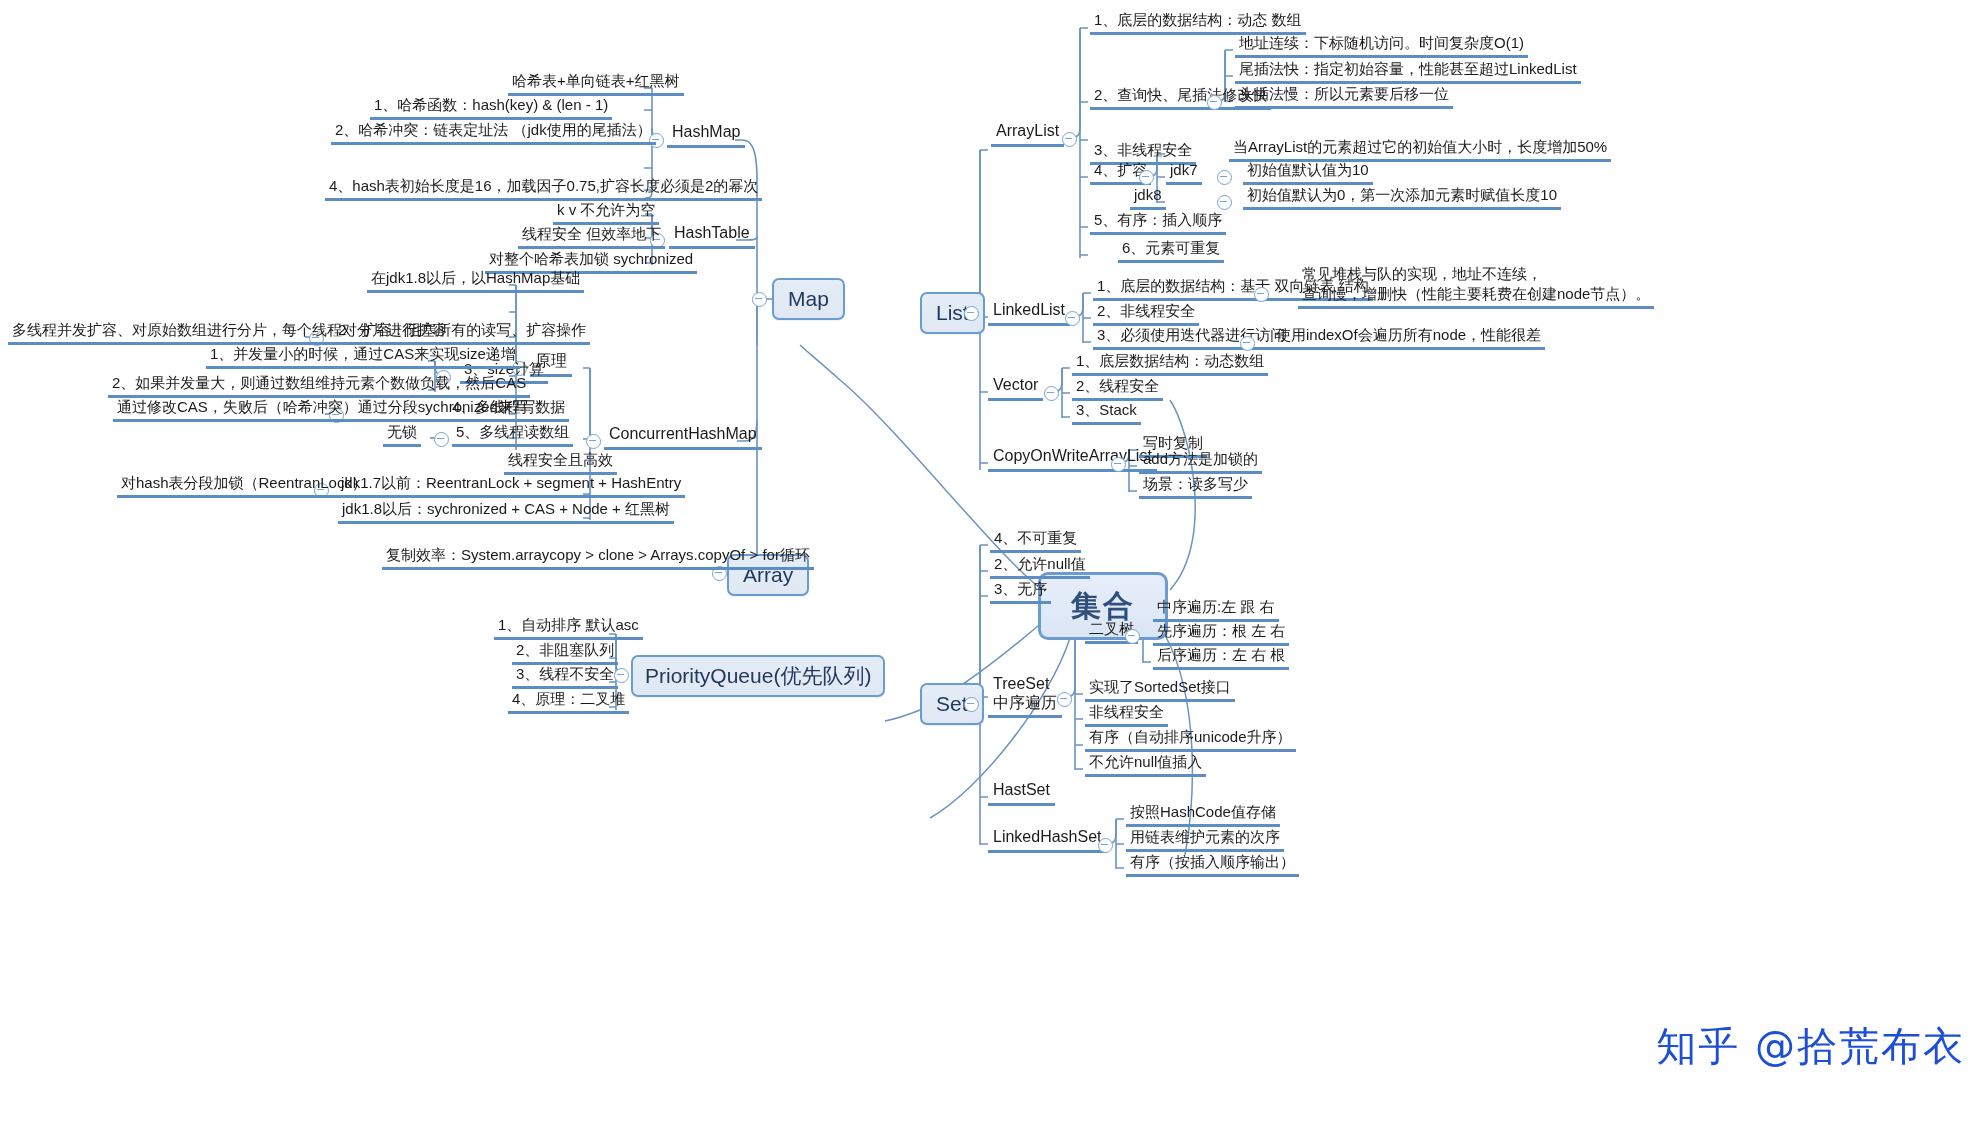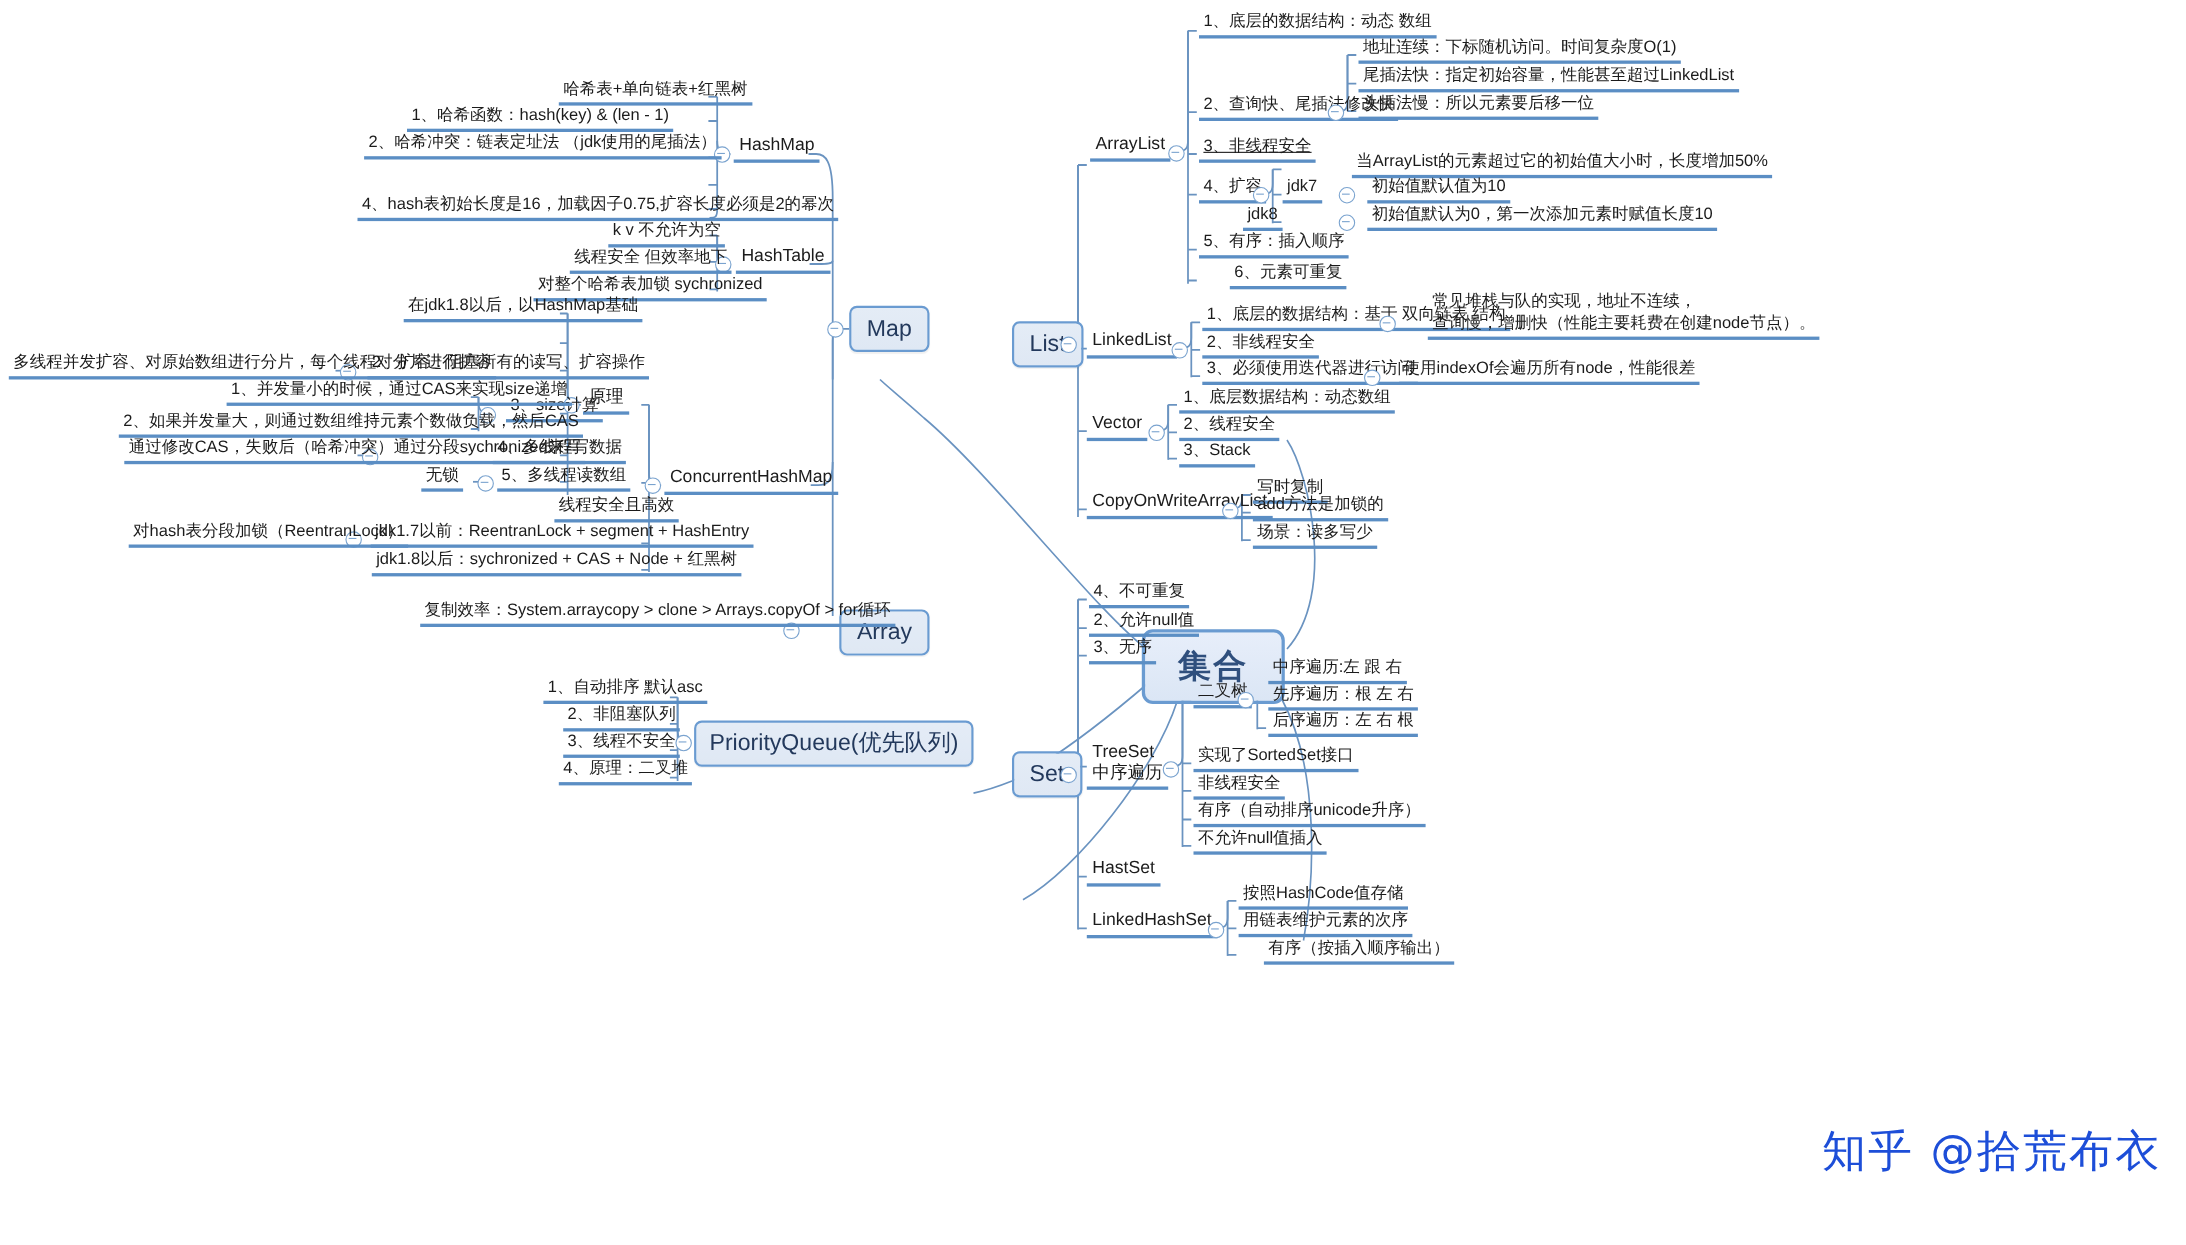--- a/index.html
+++ b/index.html
@@ -247,21 +247,21 @@
   <div class="node leaf" style="left:452px;top:421px;">5、多线程读数组</div>
   <div class="marker" style="left:434px;top:432px;"></div>
   <div class="node leaf" style="left:383px;top:421px;">无锁</div>
 
   <div class="node leaf" style="left:504px;top:449px;">线程安全且高效</div>
   <div class="node leaf" style="left:337px;top:472px;">jdk1.7以前：ReentranLock + segment + HashEntry</div>
   <div class="marker" style="left:314px;top:483px;"></div>
   <div class="node leaf" style="left:117px;top:472px;">对hash表分段加锁（ReentranLock）</div>
   <div class="node leaf" style="left:338px;top:498px;">jdk1.8以后：sychronized + CAS + Node + 红黑树</div>
 
-  <div class="node branch" style="left:727px;top:554px;margin-left:36px;">Array</div>
+  <div class="node branch" style="left:727px;top:554px;">Array</div>
   <div class="marker" style="left:712px;top:566px;"></div>
   <div class="node branch wide" style="left:631px;top:655px;">PriorityQueue(优先队列)</div>
 
   <div class="node leaf" style="left:382px;top:544px;">复制效率：System.arraycopy &gt; clone &gt; Arrays.copyOf &gt; for循环</div>
   <div class="marker" style="left:614px;top:668px;"></div>
   <div class="node leaf" style="left:494px;top:614px;">1、自动排序 默认asc</div>
   <div class="node leaf" style="left:512px;top:639px;">2、非阻塞队列</div>
   <div class="node leaf" style="left:512px;top:663px;">3、线程不安全</div>
   <div class="node leaf" style="left:508px;top:688px;">4、原理：二叉堆</div>
 
@@ -271,21 +271,21 @@
   <div class="node topic" style="left:991px;top:120px;">ArrayList</div>
   <div class="marker" style="left:1062px;top:132px;"></div>
 
   <div class="node leaf" style="left:1090px;top:9px;">1、底层的数据结构：动态 数组</div>
   <div class="node leaf" style="left:1090px;top:84px;">2、查询快、尾插法修改快</div>
   <div class="marker" style="left:1207px;top:95px;"></div>
   <div class="node leaf" style="left:1235px;top:32px;">地址连续：下标随机访问。时间复杂度O(1)</div>
   <div class="node leaf" style="left:1235px;top:58px;">尾插法快：指定初始容量，性能甚至超过LinkedList</div>
   <div class="node leaf" style="left:1235px;top:83px;">头插法慢：所以元素要后移一位</div>
 
-  <div class="node leaf" style="left:1090px;top:122px;text-decoration:underline;">3、非线程安全</div>
+  <div class="node leaf" style="left:1090px;top:139px;">3、非线程安全</div>
 
   <div class="node leaf" style="left:1090px;top:159px;">4、扩容</div>
   <div class="marker" style="left:1139px;top:170px;"></div>
   <div class="node leaf" style="left:1229px;top:136px;">当ArrayList的元素超过它的初始值大小时，长度增加50%</div>
   <div class="node leaf" style="left:1166px;top:159px;">jdk7</div>
   <div class="marker" style="left:1217px;top:170px;"></div>
   <div class="node leaf" style="left:1243px;top:159px;">初始值默认值为10</div>
   <div class="node leaf" style="left:1099px;top:184px;margin-left:31px;">jdk8</div>
   <div class="marker" style="left:1217px;top:195px;"></div>
   <div class="node leaf" style="left:1243px;top:184px;">初始值默认为0，第一次添加元素时赋值长度10</div>
@@ -339,17 +339,17 @@
   <div class="node leaf" style="left:1085px;top:701px;">非线程安全</div>
   <div class="node leaf" style="left:1085px;top:726px;">有序（自动排序unicode升序）</div>
   <div class="node leaf" style="left:1085px;top:751px;">不允许null值插入</div>
 
   <div class="node topic" style="left:988px;top:779px;">HastSet</div>
 
   <div class="node topic" style="left:988px;top:826px;">LinkedHashSet</div>
   <div class="marker" style="left:1098px;top:838px;"></div>
   <div class="node leaf" style="left:1126px;top:801px;">按照HashCode值存储</div>
   <div class="node leaf" style="left:1126px;top:826px;">用链表维护元素的次序</div>
-  <div class="node leaf" style="left:1126px;top:851px;margin-left:23px;">有序（按插入顺序输出）</div>
+  <div class="node leaf" style="left:1126px;top:851px;">有序（按插入顺序输出）</div>
 
   <div class="watermark">知乎 @拾荒布衣</div>
 
 </div>
 
 </body></html>

